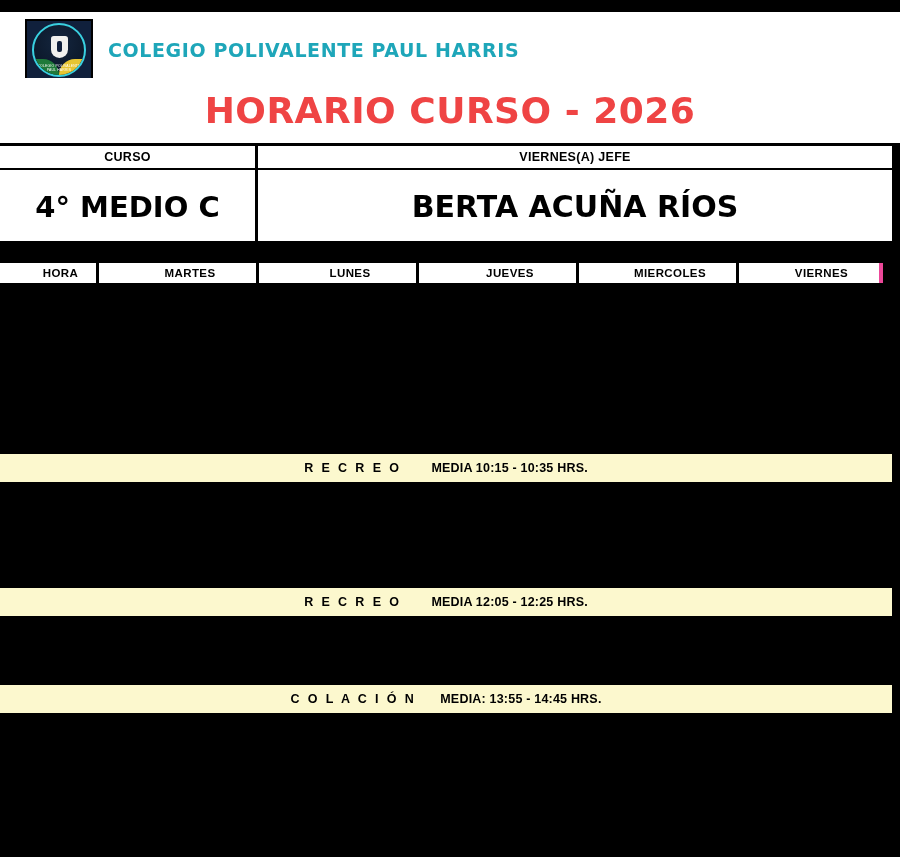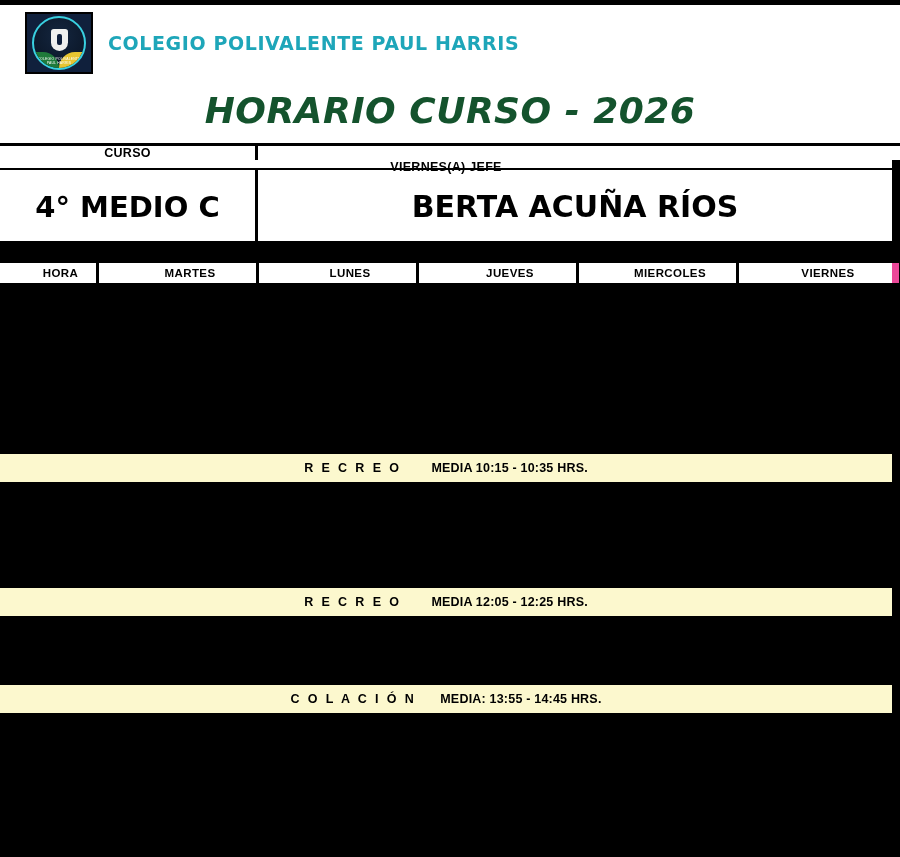--- a/index.html
+++ b/index.html
@@ -18,21 +18,21 @@
     position: relative;
     width: 900px;
     height: 857px;
     background: #000000;
   }
 
   
   .header {
     position: absolute;
     left: 0;
-    top: 5px;
+    top: 12px;
     width: 900px;
     height: 78px;
     background: #ffffff;
     border-bottom: 3px solid #000000;
     box-sizing: border-box;
     display: flex;
     align-items: center;
   }
   .logo-wrap {
     width: 70px;
@@ -123,41 +123,39 @@
     border-bottom: 3px solid #000000;
     box-sizing: border-box;
     display: flex;
     align-items: center;
     justify-content: center;
   }
   .title-row .title {
     font-family: "DejaVu Sans", sans-serif;
     font-size: 36px;
     font-weight: bold;
-    color: #14532d;
+    color: #ef4444;
     letter-spacing: .5px;
-    font-style: italic;
   }
 
   
   .info-block {
     position: absolute;
     left: 0;
     top: 146px;
     width: 900px;
     height: 98px;
     background: #ffffff;
     box-sizing: border-box;
     border-bottom: 3px solid #000000;
   }
   .info-labels {
     display: flex;
     height: 22px;
     border-bottom: 2px solid #000000;
-    flex-direction: column;
   }
   .info-values {
     display: flex;
     height: 73px;
   }
   .cell-course-label,
   .cell-course-value {
     width: 258px;
     border-right: 3px solid #000000;
     display: flex;
@@ -209,21 +207,21 @@
     justify-content: center;
     font-size: 11.5px;
     font-weight: bold;
     color: #000000;
     letter-spacing: .4px;
     box-sizing: border-box;
     padding-left: 25px;
   }
   .day-hora   { width: 99px; }
   .day-other  { width: 160px; }
-  .day-last   { width: 160px; border-right: 7px solid #ec4899; }
+  .day-last   { width: 144px; border-right: 4px solid #ec4899; }
 
   
   .break-bar {
     position: absolute;
     left: 0;
     width: 892px;
     height: 28px;
     background: #fcf8ce;
     display: flex;
     align-items: center;

